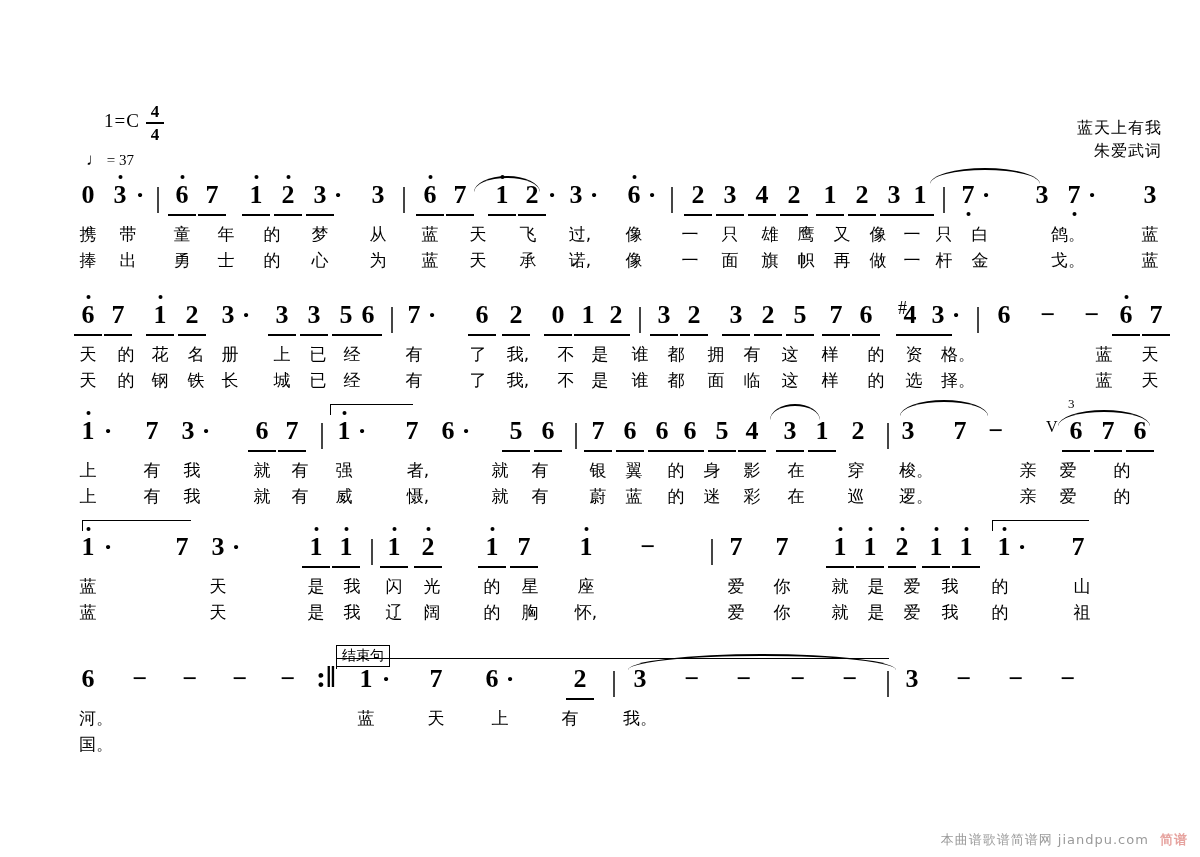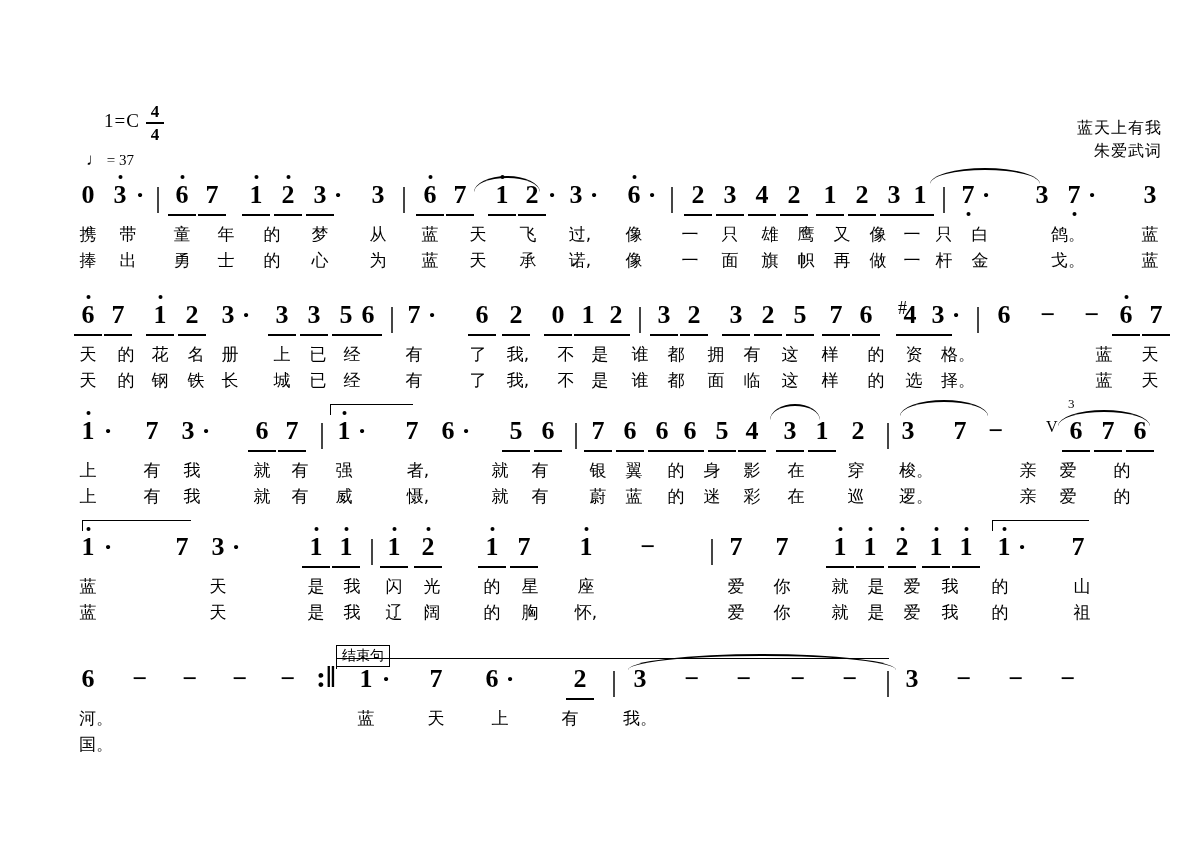--- a/index.html
+++ b/index.html
@@ -694,14 +694,18 @@
   <div class="slur" style="left:1058px; top:410px; width:92px;"></div>
 
   <div class="bracket-line" style="left:82px; top:520px; width:108px;"></div>
   <div class="bracket-line" style="left:992px; top:520px; width:96px;"></div>
 
   <div class="repeat" style="left:316px; top:662px;">:‖</div>
   <div class="endbox" style="left:336px; top:645px;">结束句</div>
   <div class="bracket-line" style="left:336px; top:658px; width:552px;"></div>
   <div class="slur" style="left:628px; top:654px; width:268px;"></div>
 
+  <div class="footer">
+    <span>本曲谱歌谱简谱网 jiandpu.com</span>
+    <span class="logo">简谱</span>
+  </div>
 
 </div>
 
 </body></html>

